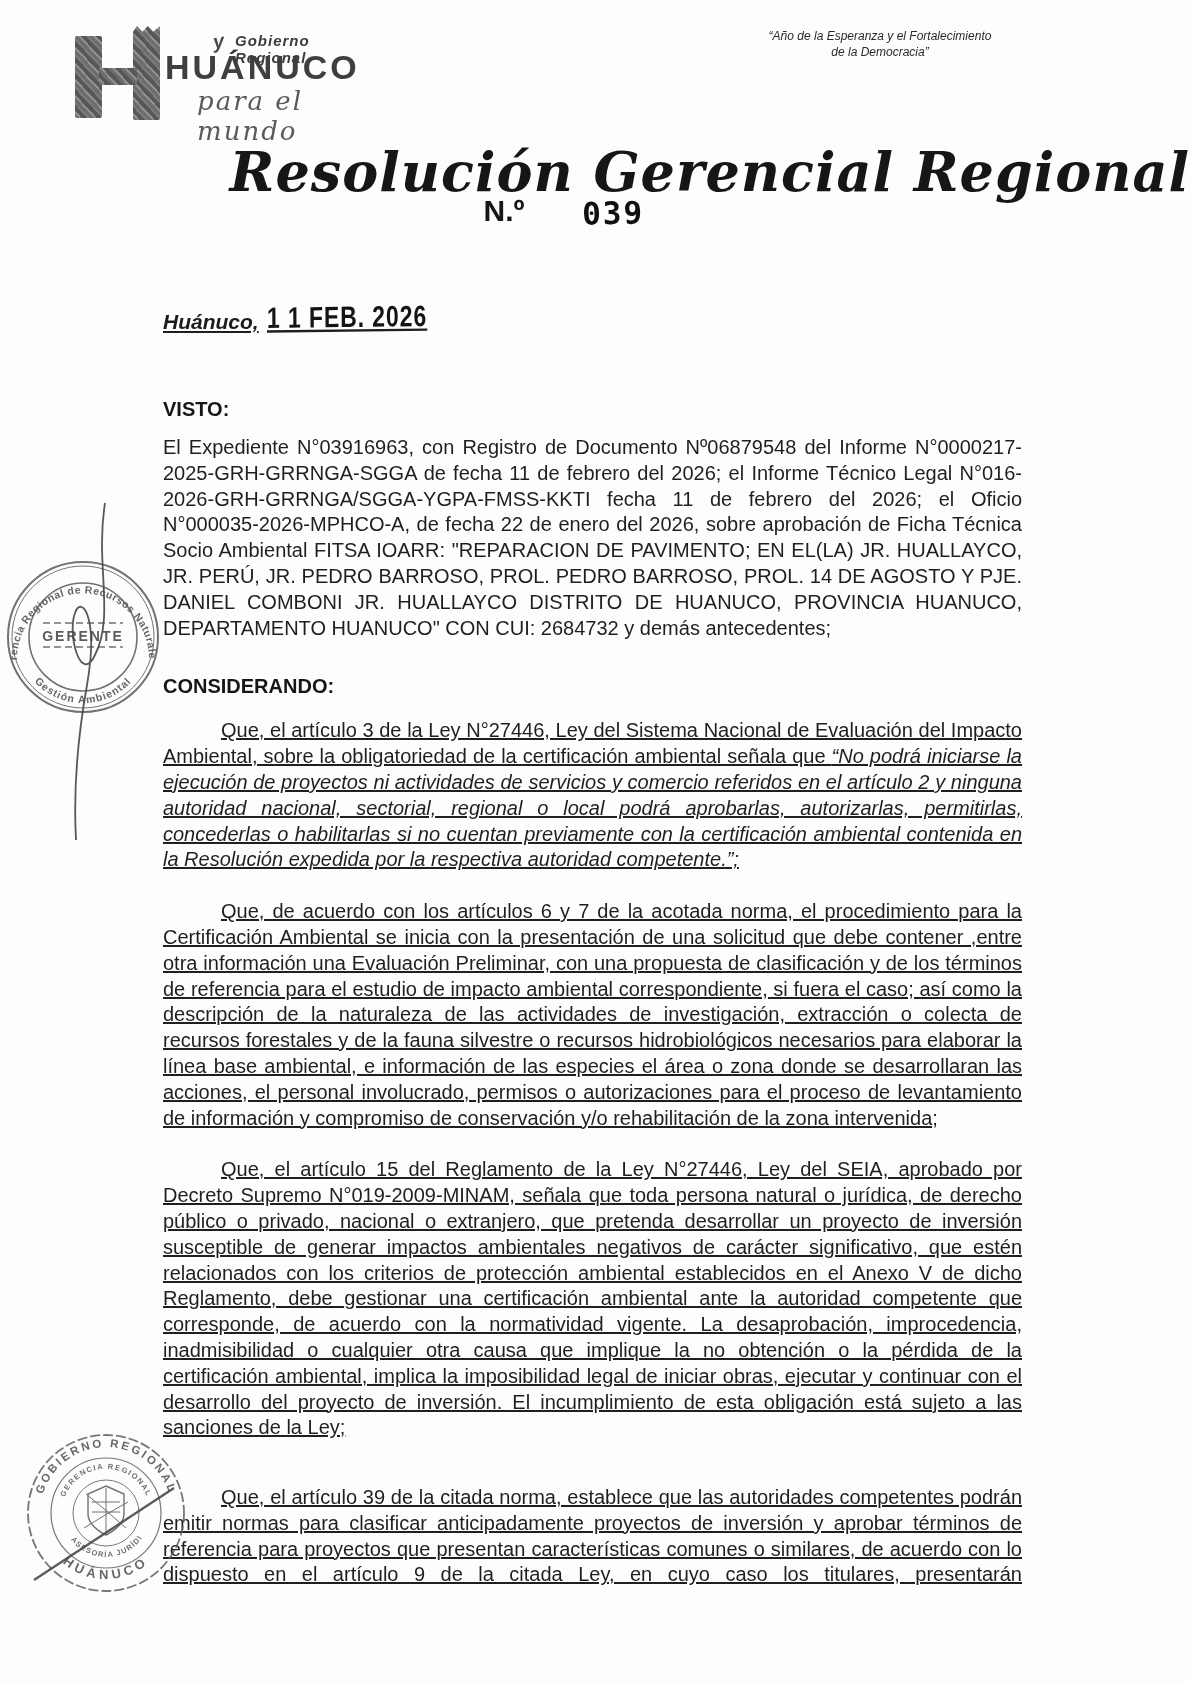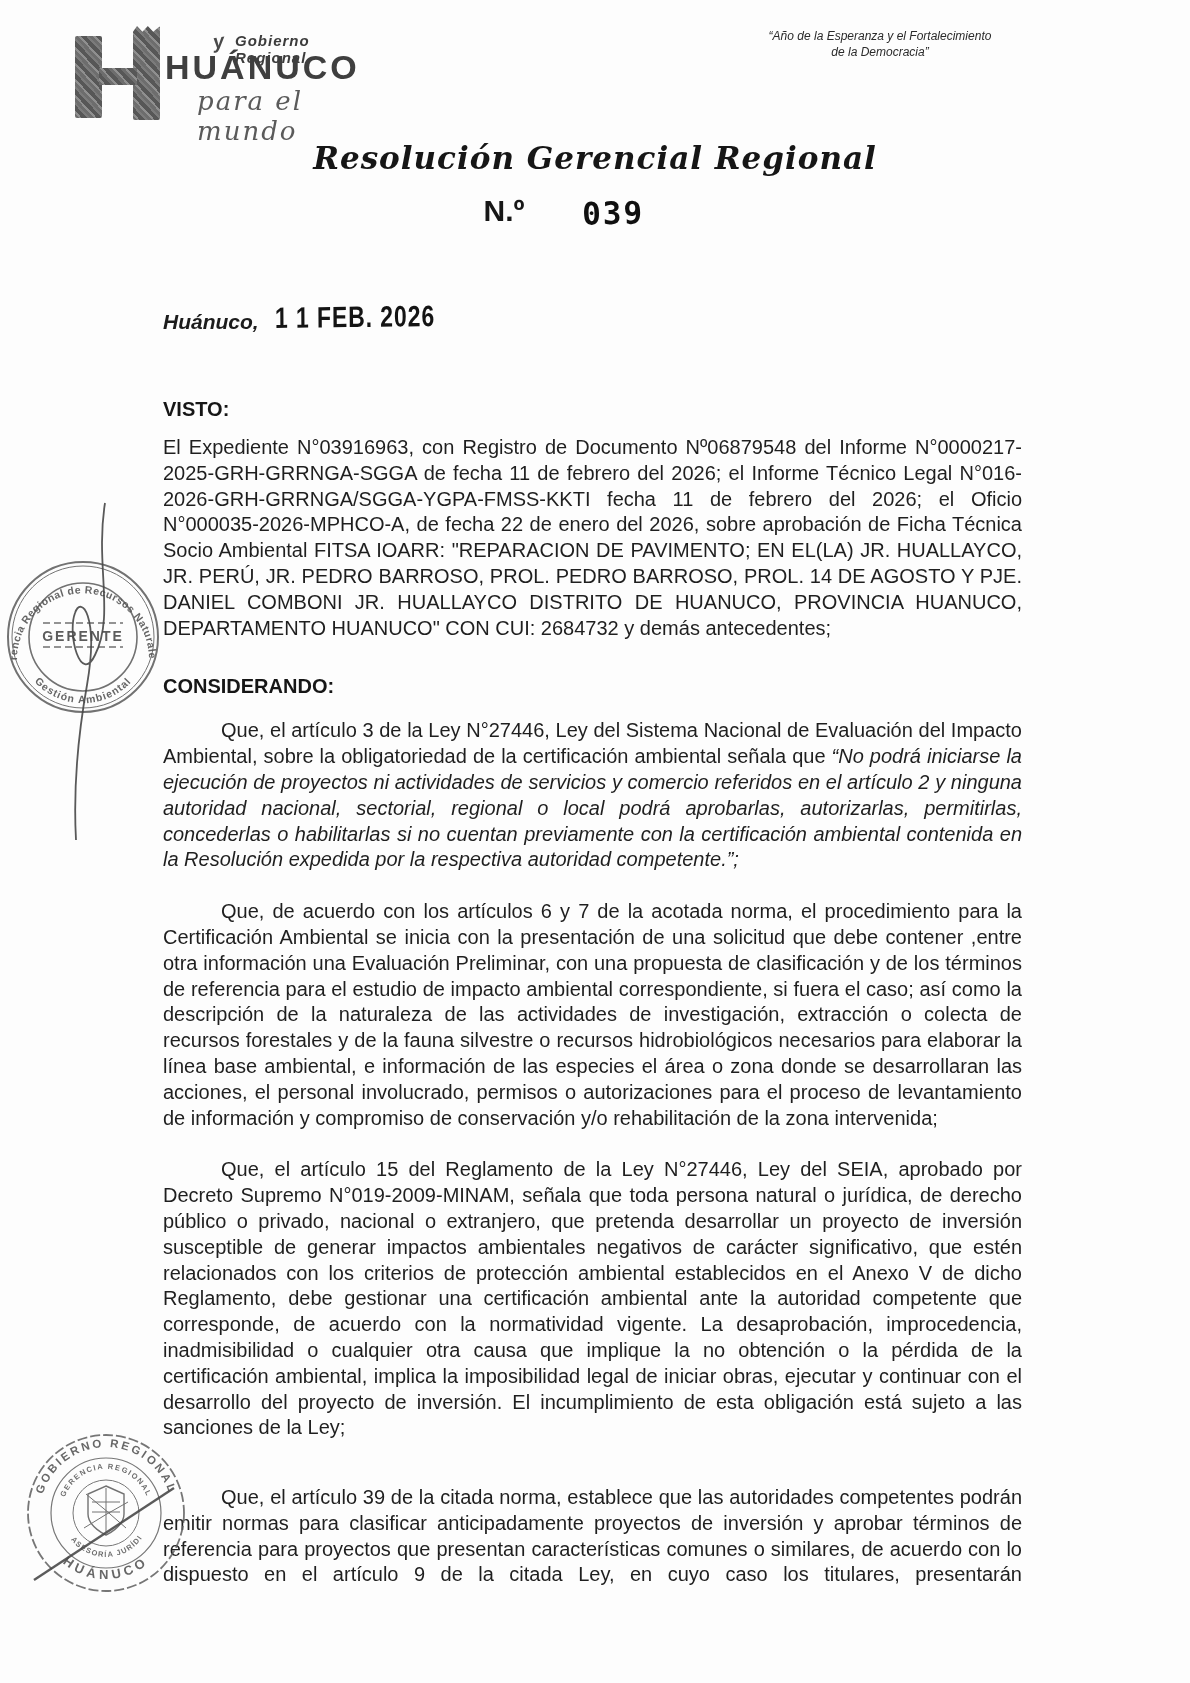--- a/index.html
+++ b/index.html
@@ -35,42 +35,42 @@
   .logo-name { position:absolute; left:90px; top:27px; font-size:34px; font-weight:bold;
       color:#3f3f3f; letter-spacing:3px; transform:scaleY(0.95); }
   .logo-tagline { position:absolute; left:122px; top:64px; font-family:"DejaVu Serif", serif;
       font-style:italic; font-size:26px; color:#5a5a5a; letter-spacing:2px; }
 
   
   .motto { position:absolute; top:28px; right:160px; width:300px; text-align:center;
       font-style:italic; font-size:12px; color:#2a2a2a; white-space:pre-line; line-height:1.35; }
 
   
-  .title-main { position:absolute; top:140px; left:0; width:100%; text-align:center;
+  .title-main { position:absolute; top:140px; left:0; width:100%; text-align:right;
       font-family:"DejaVu Serif", serif; font-style:italic; font-weight:bold;
-      font-size:31px; color:#161616; letter-spacing:1px; }
+      font-size:54px; color:#161616; letter-spacing:1px; }
   .title-number { position:absolute; top:192px; left:0; width:100%;
       display:flex; justify-content:center; align-items:baseline;
       font-weight:bold; font-size:30px; color:#171717; transform:translateX(-25px); }
   .num-prefix { margin-right:58px; }
   .num-stamp { font-family:"DejaVu Sans Mono", monospace; font-weight:bold; font-size:31px;
       letter-spacing:2px; transform:rotate(-1.5deg) translateY(3px); margin-right:12px; color:#101010; }
 
   
-  .dateline { position:absolute; left:163px; top:306px; display:flex; align-items:baseline; gap:16px; }
+  .dateline { position:absolute; left:163px; top:306px; display:flex; align-items:baseline; gap:8px;text-decoration:underline; }
   .date-place { font-size:21px; font-weight:bold; font-style:italic; color:#1c1c1c; }
   .date-stamp { font-size:25px; font-weight:bold; color:#141414; letter-spacing:1px;
       transform:scale(0.92,1.18) rotate(-0.5deg); transform-origin:left bottom; }
 
   
   .content { position:absolute; left:163px; top:398px; width:859px; }
   .heading { font-size:20px; font-weight:bold; color:#161616; margin-bottom:14px; }
   .para { font-size:20px; line-height:25.8px; text-align:justify; color:#1f1f1f; margin-bottom:26px; }
   .heading.considerando { margin-top:34px; margin-bottom:20px; }
-  .indent { text-indent:58px; }
+  .indent { text-indent:58px;text-decoration:underline; }
   .quote-italic { font-style:italic; }
   .justify-last { text-align-last:justify;margin-top:44px; }
 
   
   .stamp { position:absolute; pointer-events:none; }
   .stamp-gerencia { left:3px; top:495px; }
   .stamp-asesoria { left:6px; top:1428px; }
   .stamp text, .stamp textPath { font-family:"Liberation Sans", sans-serif; }
 </style>
 </head>

